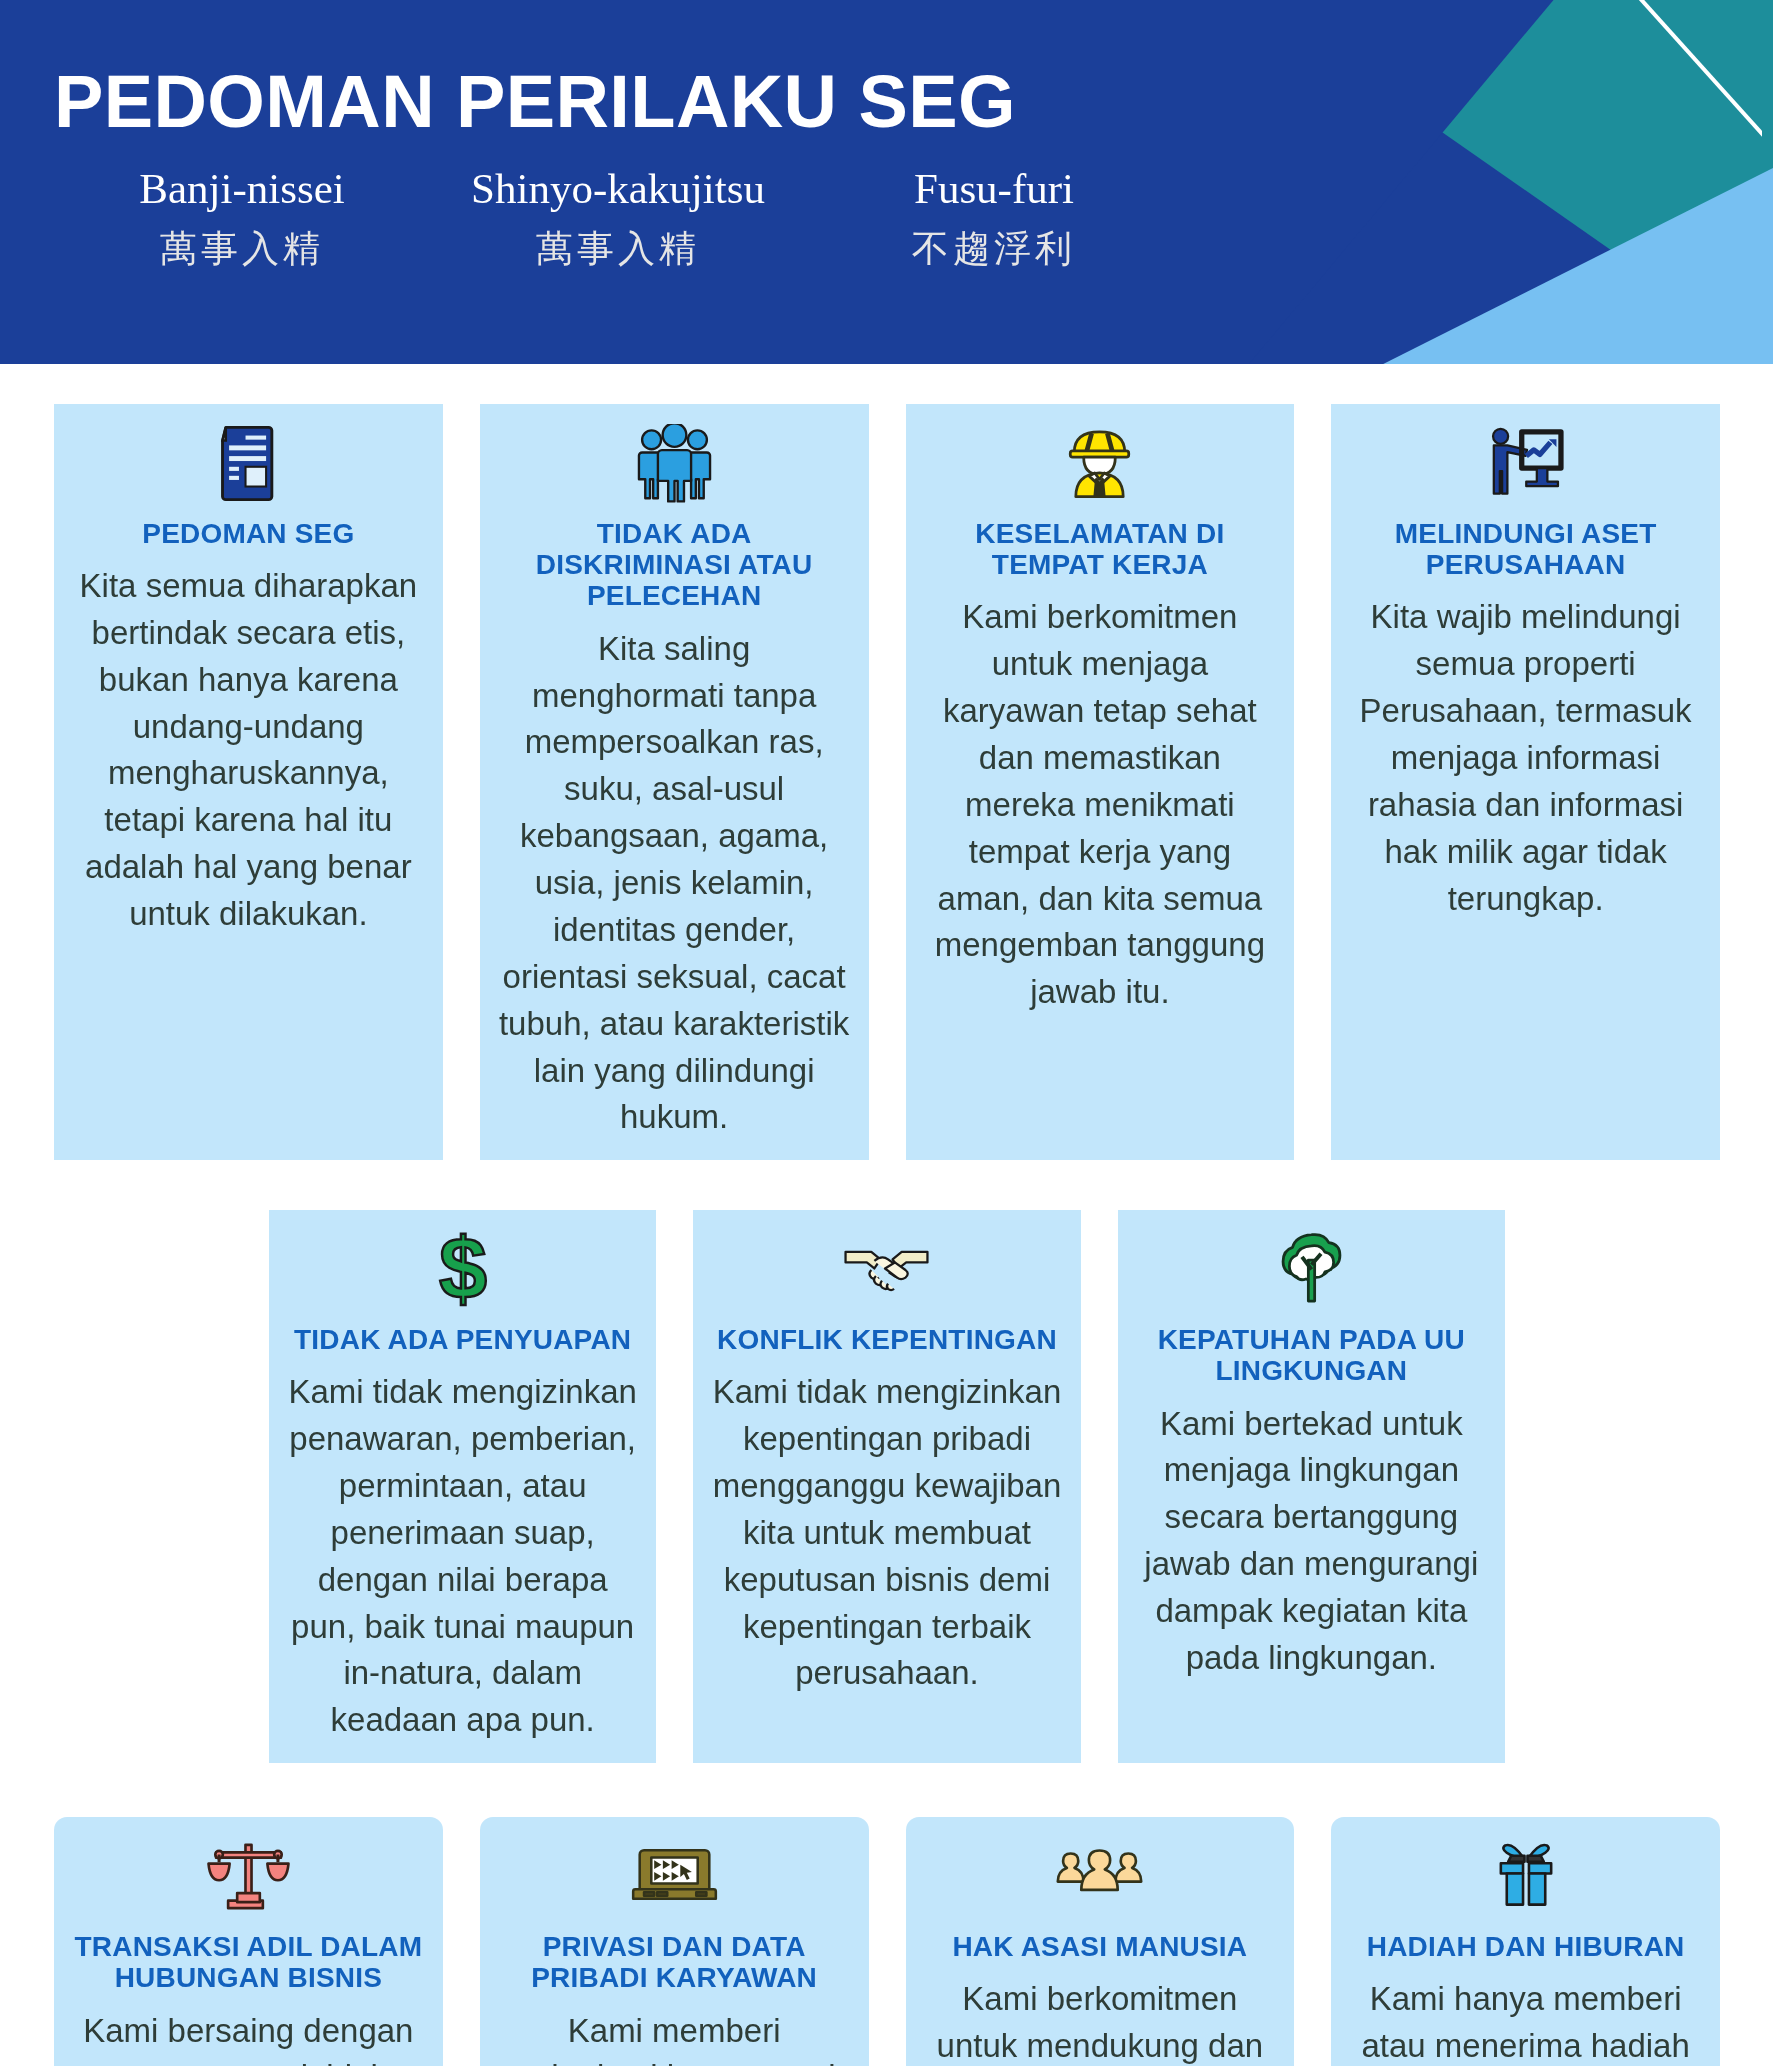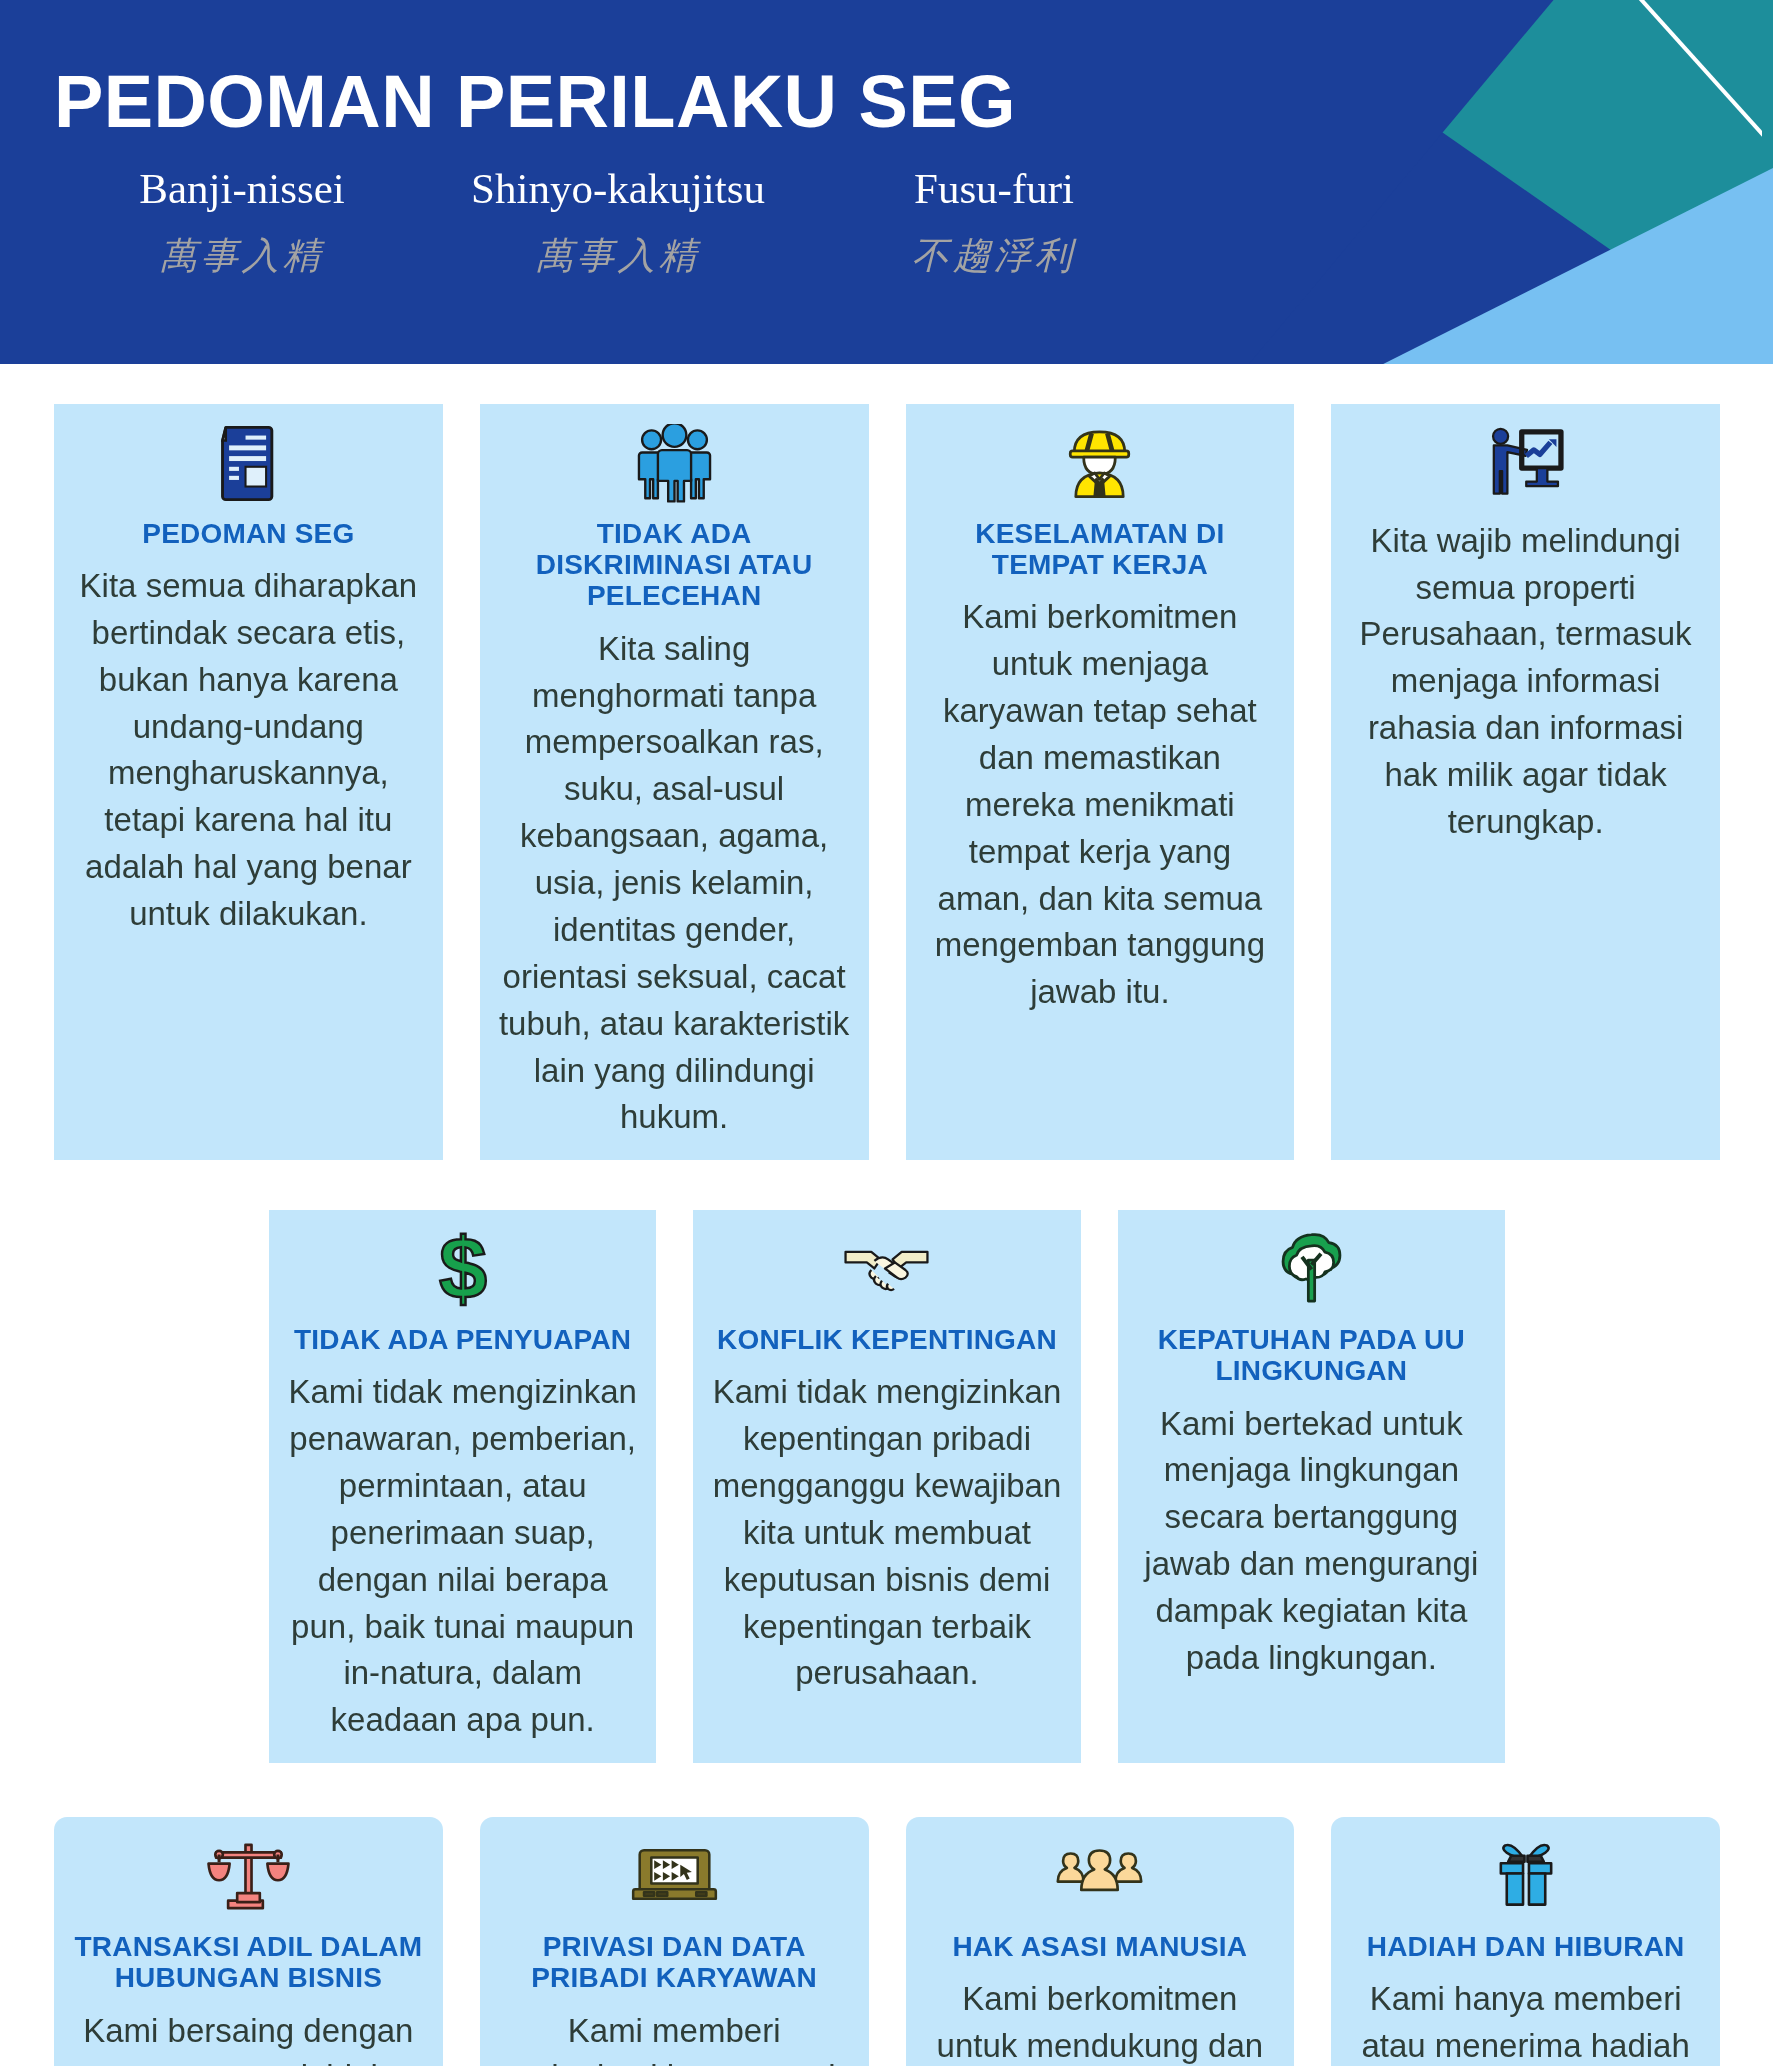--- a/index.html
+++ b/index.html
@@ -80,26 +80,25 @@
   }
   .motto-romaji {
     font-size: 43px;
     color: #ffffff;
     line-height: 1.1;
     white-space: nowrap;
     font-family: Liberation Serif, serif;
   }
   .motto-kanji {
     font-size: 37px;
-    color: #a3a3a3;
+    color: #e5e5e5;
     line-height: 1.25;
-    margin-top: 20px;
+    margin-top: 13px;
     letter-spacing: 4.1px;
     font-family: "DejaVu Sans", sans-serif;
-    font-style: italic;
   }
 
   
   .grid { position: relative; width: 1774px; padding: 0 0 16.5px 0; background: #ffffff; }
   .row {
     display: flex;
     gap: 37px;
     padding: 0 54px;
     margin-top: 40px;
   }
@@ -229,20 +228,21 @@
           <g stroke="#1a1a1a" stroke-width="3" stroke-linejoin="round" fill="#1b3f99">
             <circle cx="22" cy="14" r="10"></circle>
             <path d="M13 26 h18 l26 6 l-2 8 l-24 -5 v55 h-7 v-30 h-3 v30 h-8z"></path>
             <path d="M50 8 h52 v48 h-52z" fill="none" stroke-width="7"></path>
             <path d="M56 40 l10 -8 l8 6 l14 -16" fill="none" stroke="#1b3f99" stroke-width="7"></path>
             <path d="M86 18 h10 v10z" fill="#1b3f99" stroke="none"></path>
             <path d="M70 56 h14 v18 h14 v6 h-42 v-6 h14z"></path>
           </g>
         </svg>
       </div>
+      <div class="card-title">MELINDUNGI ASET PERUSAHAAN</div>
       <div class="card-body">Kita wajib melindungi semua properti Perusahaan, termasuk menjaga informasi rahasia dan informasi hak milik agar tidak terungkap.</div>
     </div>
   </div>
 
   <div class="row row-2">
 
     <div class="card">
       <div class="card-icon">
         <svg width="62" height="83" viewBox="0 0 70 100">
           <text x="35" y="86" font-family="'Liberation Sans', sans-serif" font-size="104" font-weight="bold" text-anchor="middle" fill="#17a04c" stroke="#1a1a1a" stroke-width="3">$</text>

